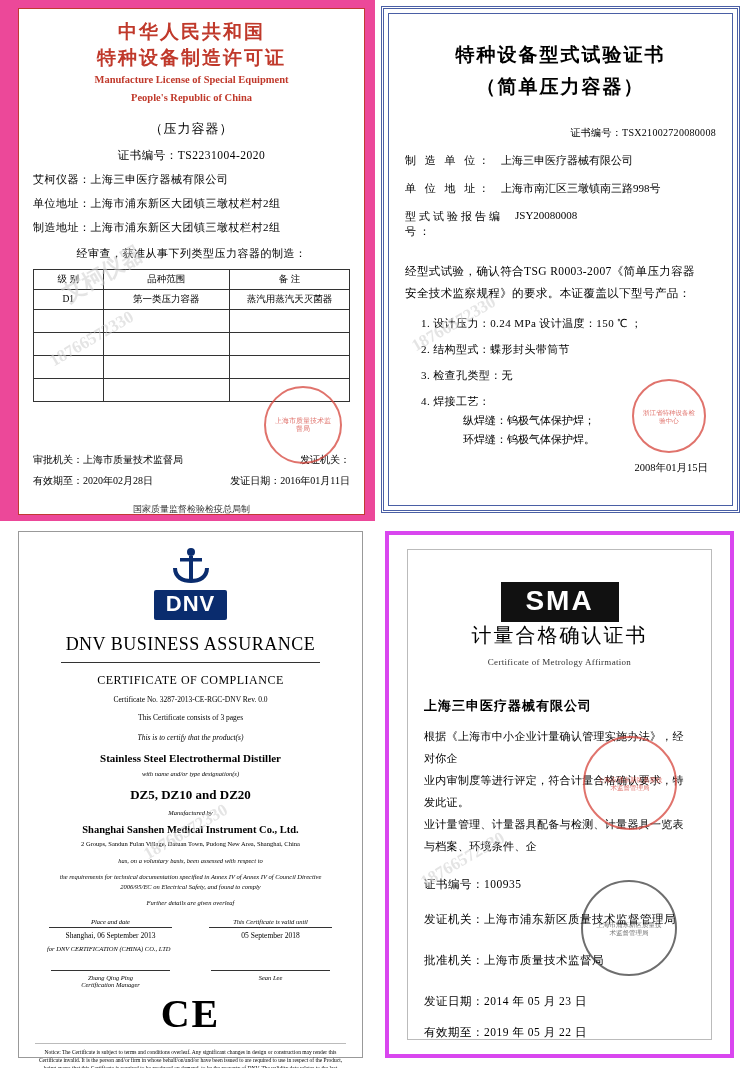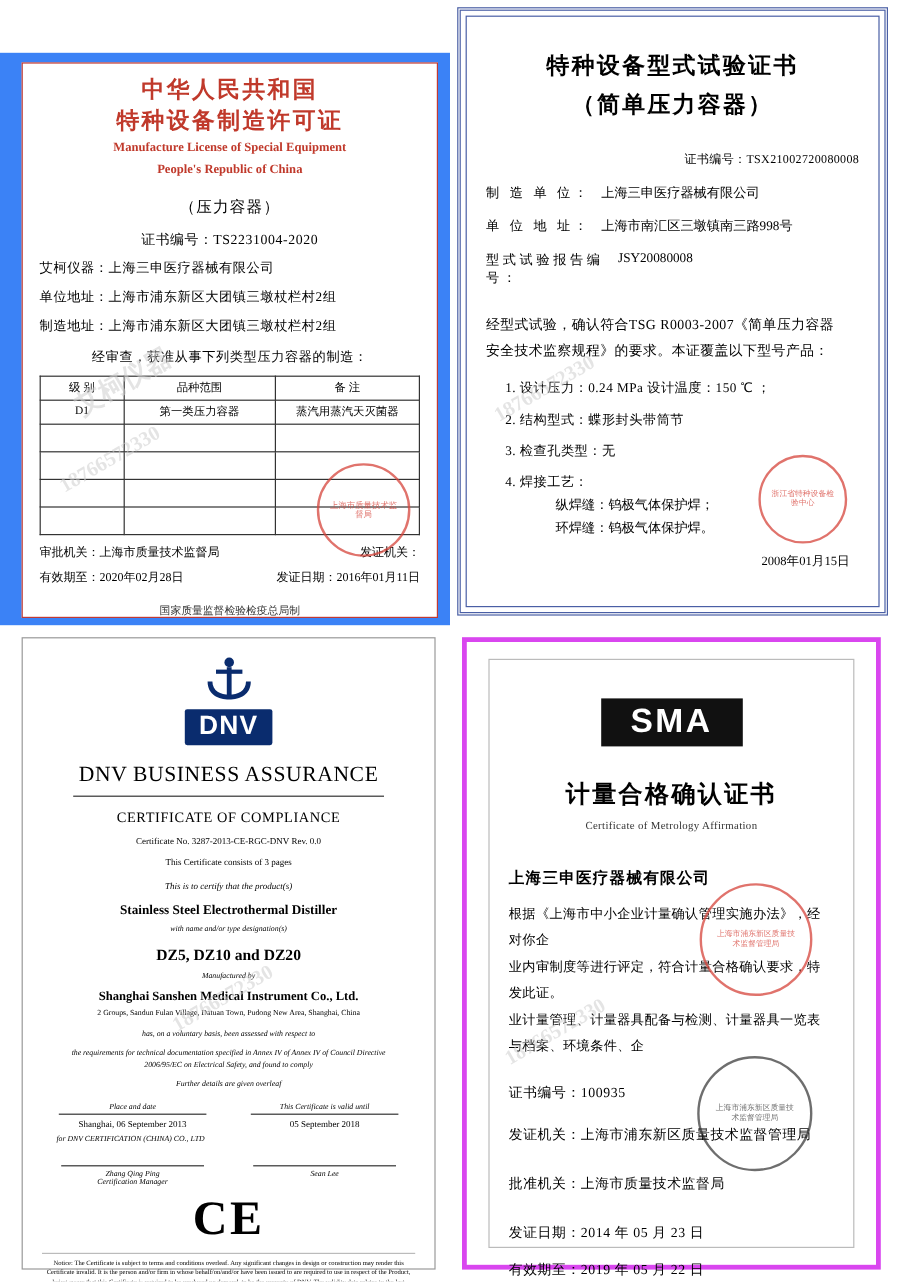--- a/index.html
+++ b/index.html
@@ -1,21 +1,21 @@
 <!DOCTYPE html>
 <html><head>
 <meta charset="utf-8">
 <style>
   html,body{margin:0;padding:0;background:#fff;}
   body{width:750px;height:1068px;font-family:"Liberation Serif",serif;}
   .sheet{position:relative;width:750px;height:1068px;display:grid;grid-template-columns:375px 375px;grid-template-rows:521px 547px;}
   .cell{position:relative;overflow:hidden;box-sizing:border-box;}
 
   
-  .c1{padding:8px 10px 6px 18px;background:#3b82f6;margin-top:44px;}
+  .c1{padding:8px 10px 6px 18px;background:#ec4899;}
   .c1 .frame{position:relative;border:1px solid #c13a33;height:100%;box-sizing:border-box;padding:10px 14px;background:#fff;}
   .c1 .title-cn{color:#c0392b;font-size:19px;font-weight:bold;text-align:center;letter-spacing:2px;line-height:1.35;font-family:"Liberation Serif",serif;}
   .c1 .title-en{color:#c0392b;font-size:10.5px;text-align:center;font-weight:bold;line-height:1.5;margin-top:2px;font-family:"Liberation Serif",serif;}
   .c1 .subtitle{font-size:13px;text-align:center;margin-top:14px;letter-spacing:1px;}
   .c1 .certno{font-size:11.5px;text-align:center;margin-top:10px;letter-spacing:.5px;}
   .c1 .row{font-size:11px;margin-top:9px;letter-spacing:.5px;}
   .c1 .lead{font-size:11px;margin-top:11px;text-align:center;letter-spacing:.5px;}
   .c1 table{border-collapse:collapse;width:100%;margin-top:8px;font-size:9.5px;}
   .c1 table th,.c1 table td{border:1px solid #333;text-align:center;padding:3px 2px;font-weight:normal;}
   .c1 .botrow{font-size:10px;margin-top:0;display:flex;justify-content:space-between;}
@@ -55,21 +55,21 @@
   .c3 .sigrow{display:flex;justify-content:space-between;margin-top:6px;padding:0 10px;}
   .c3 .sigcol{text-align:center;font-size:6.5px;width:45%;}
   .c3 .ce{font-family:"Liberation Serif",serif;font-size:40px;font-weight:bold;text-align:center;letter-spacing:2px;margin-top:2px;}
   .c3 .note{font-size:5.5px;text-align:center;line-height:1.5;margin-top:6px;border-top:1px solid #bbb;padding-top:4px;}
 
   
   .c4{padding:10px 16px 10px 10px;}
   .c4 .page{height:100%;box-sizing:border-box;border:4px solid #d946ef;background:#fff;position:relative;padding:14px 18px;}
   .c4 .inner{border:1px solid #bbb;height:100%;box-sizing:border-box;padding:18px 16px;position:relative;}
   .c4 .smabox{display:block;margin:14px auto 0;background:#111;color:#fff;font-family:"Liberation Sans",sans-serif;font-weight:bold;font-size:28px;letter-spacing:2px;text-align:center;width:118px;padding:3px 0 5px;}
-  .c4 .t1{text-align:center;font-size:20px;font-weight:bold;letter-spacing:2px;margin-top:26px;}
+  .c4 .t1{text-align:center;font-size:20px;font-weight:normal;letter-spacing:2px;}
   .c4 .t2{text-align:center;font-size:9px;letter-spacing:.3px;margin-top:8px;color:#333;}
   .c4 .cname{font-size:13px;font-weight:bold;margin-top:30px;letter-spacing:1px;}
   .c4 .para{font-size:11px;line-height:2;margin-top:10px;text-indent:0;letter-spacing:.3px;}
   .c4 .fld{font-size:11.5px;margin-top:20px;letter-spacing:.5px;}
   .c4 .fld.sm{margin-top:16px;}
 </style>
 </head>
 <body>
 
 <div class="sheet">

